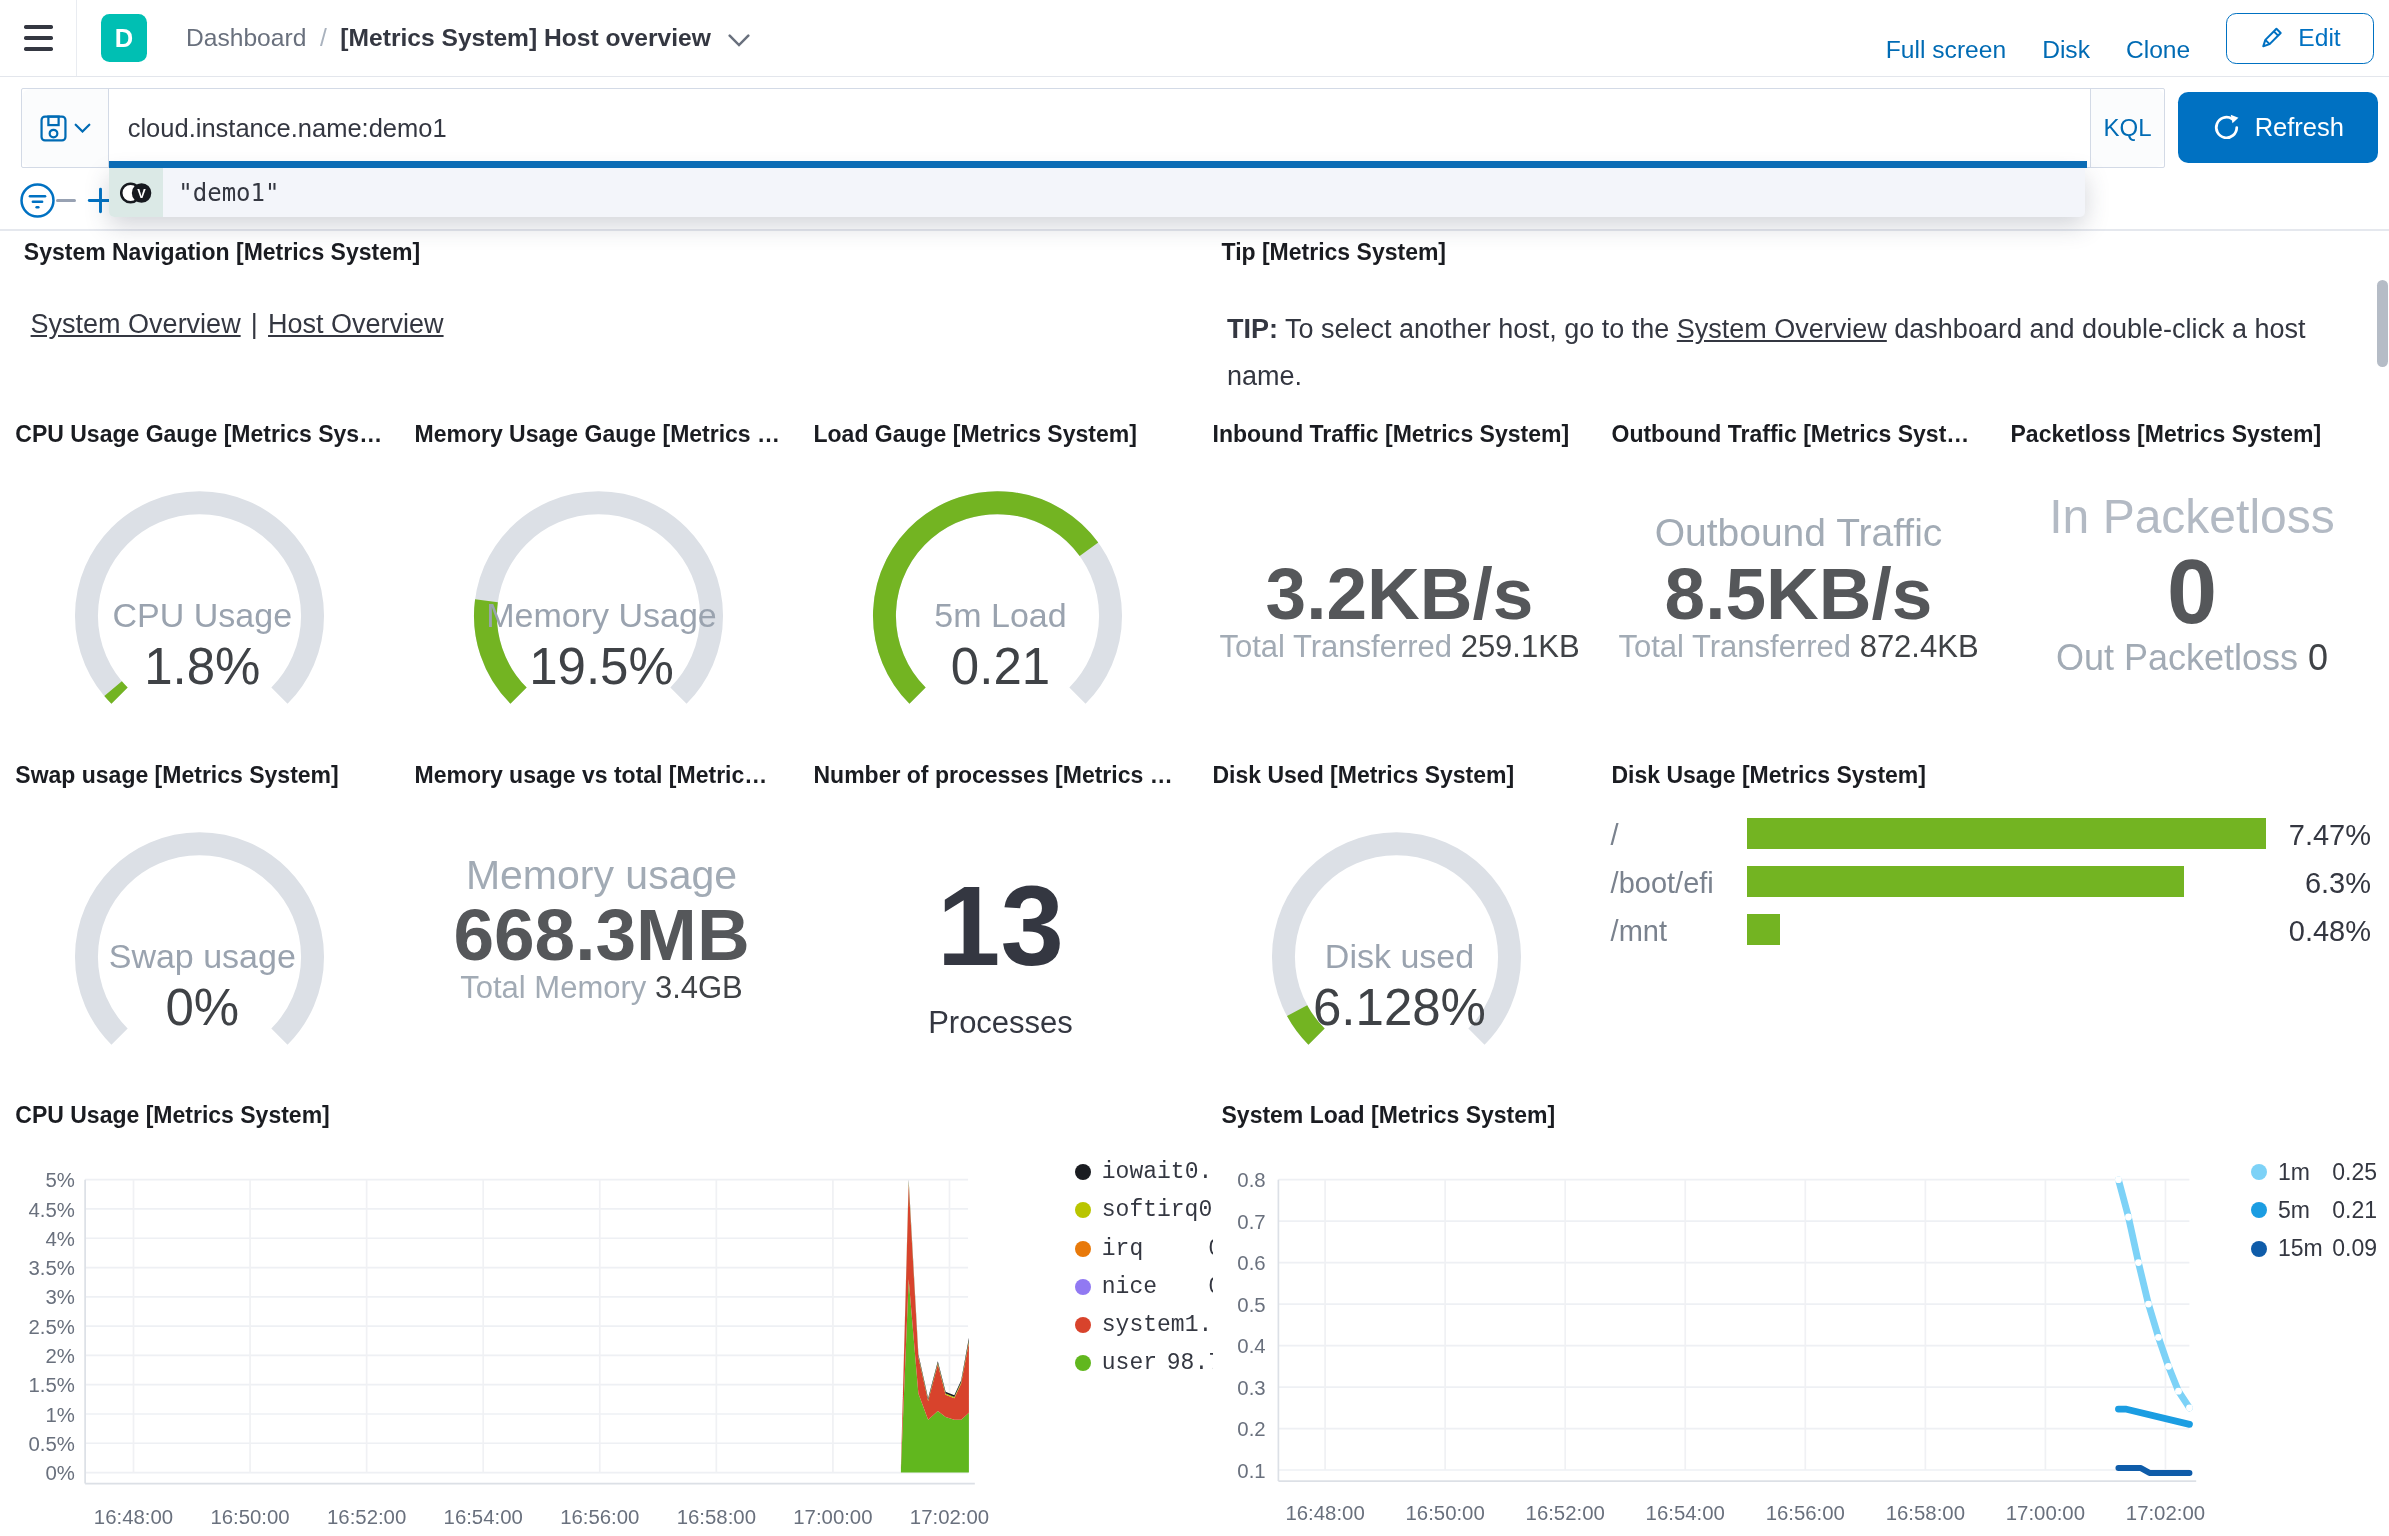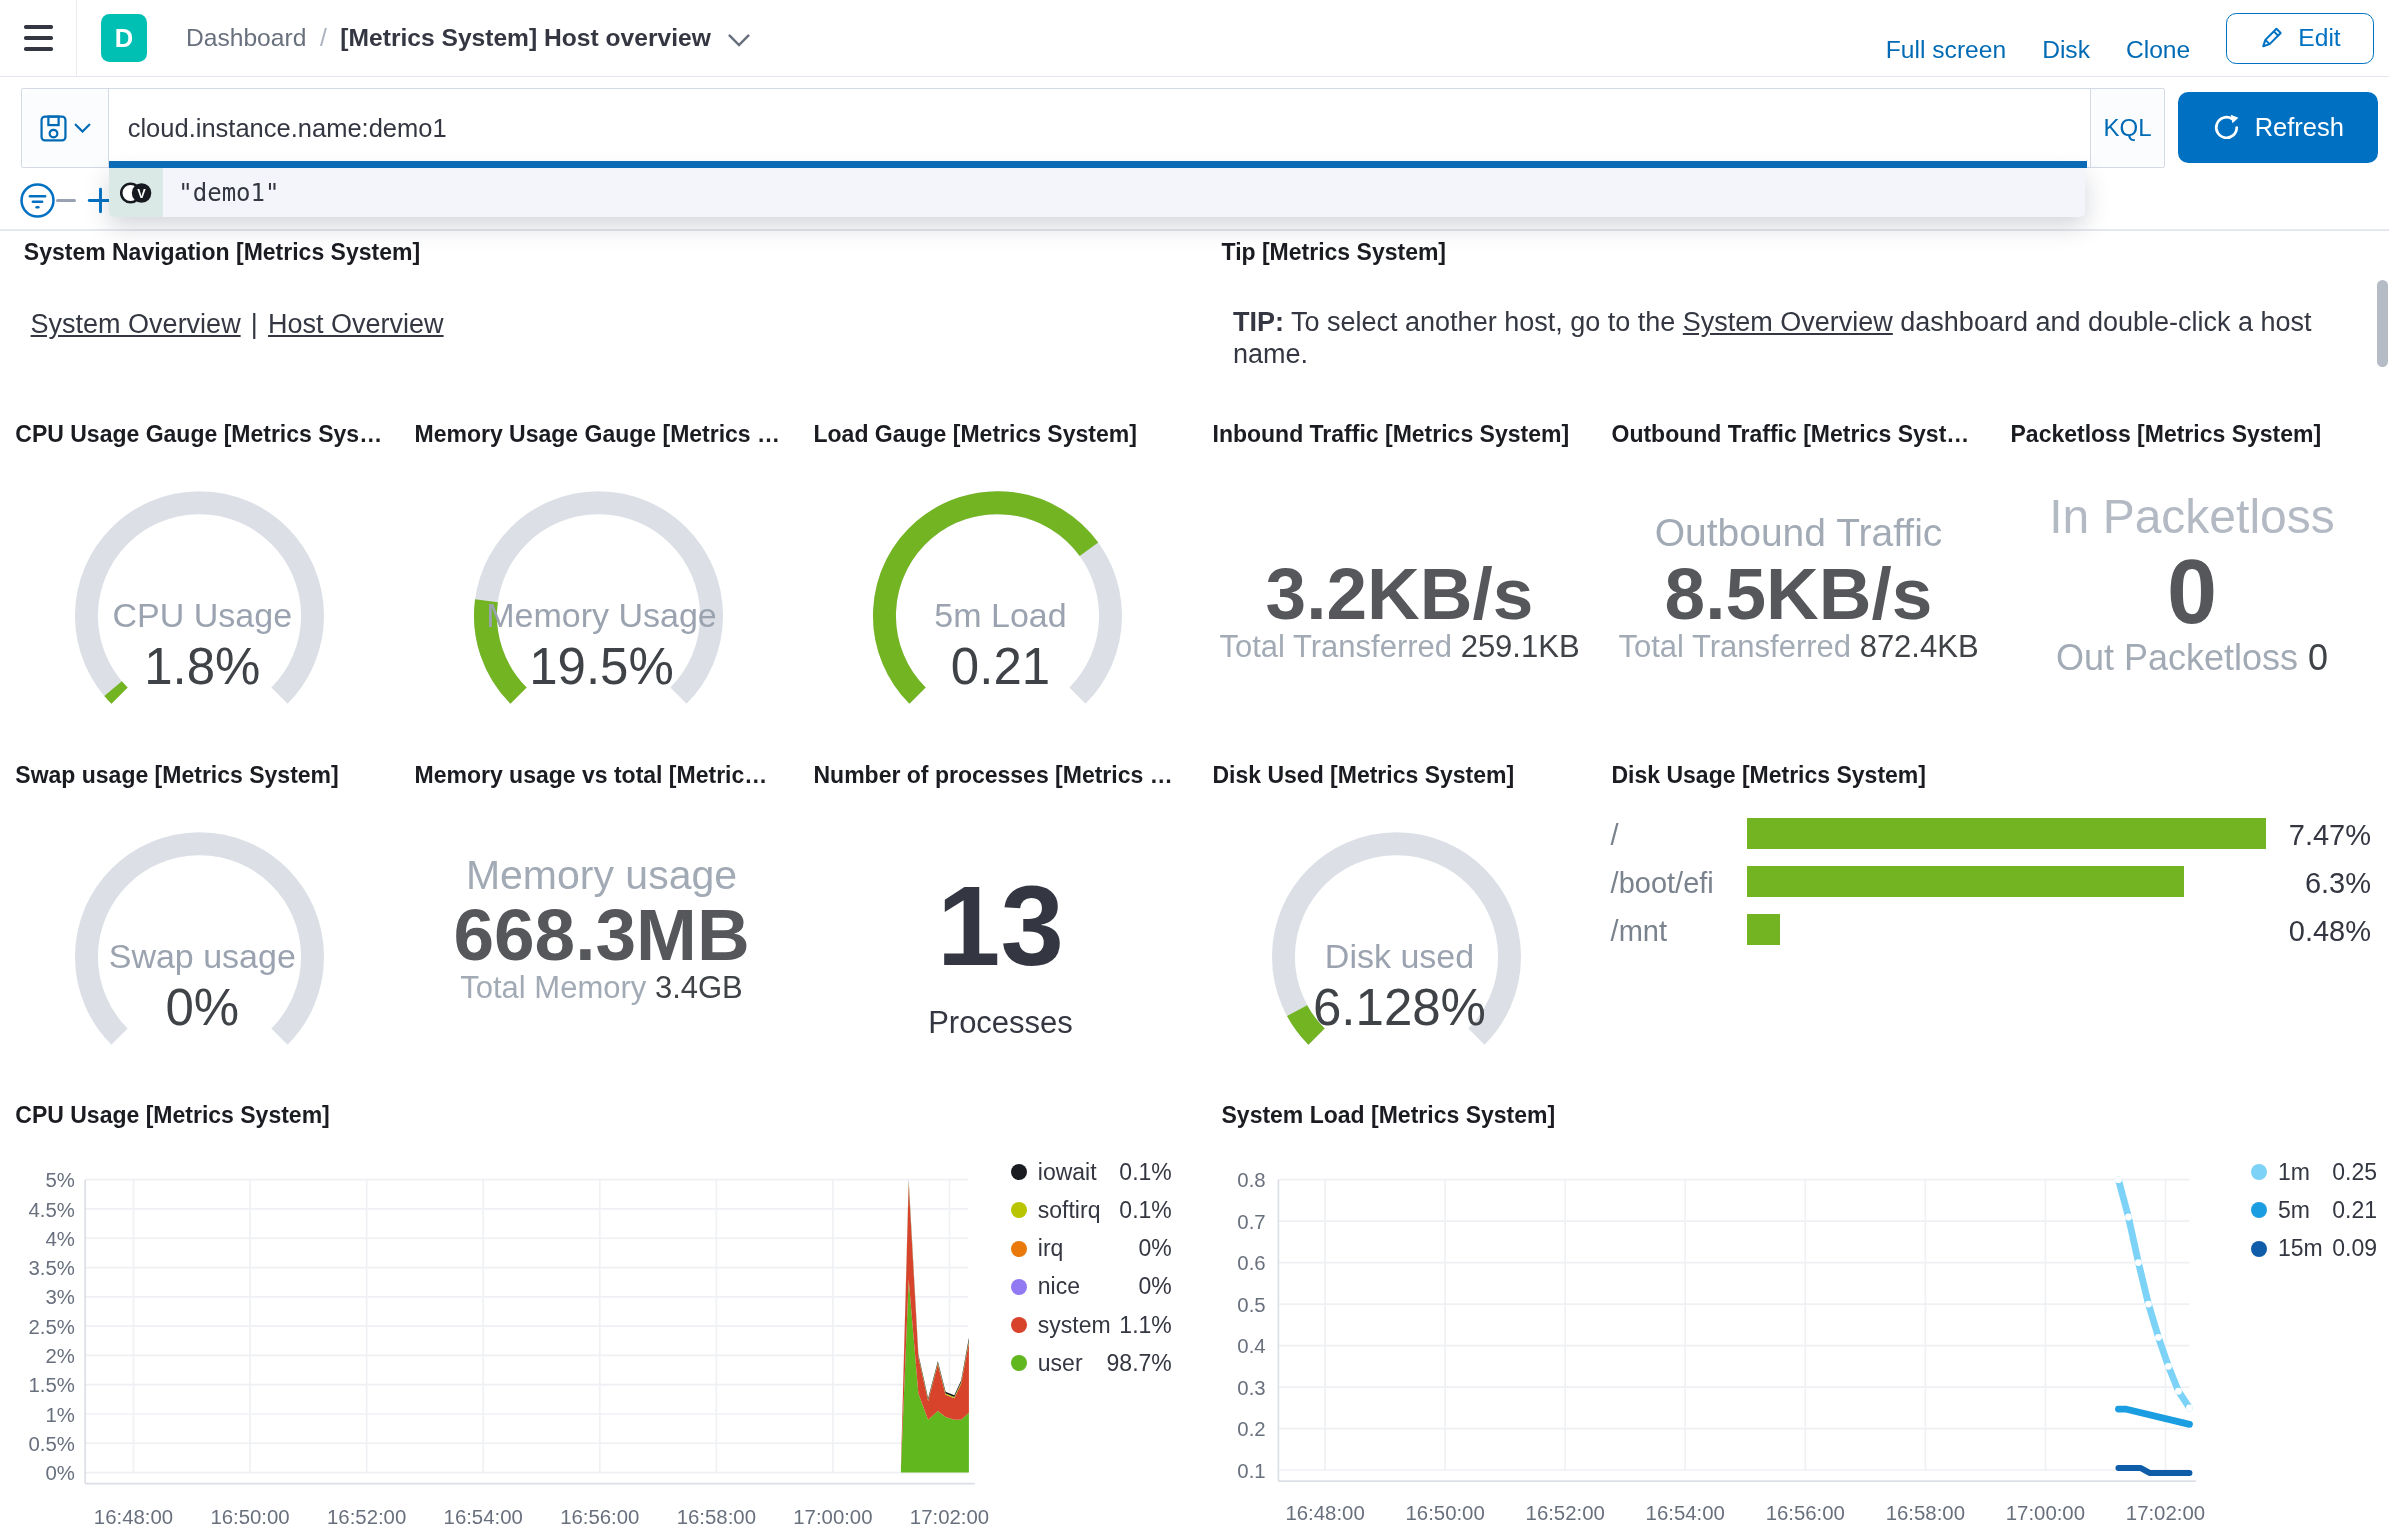--- a/index.html
+++ b/index.html
@@ -32,21 +32,21 @@
   .chrome-divider{position:absolute;left:0;top:229px;width:2389px;height:1.7px;background:#E5E8EE;z-index:1;}
   
   .suggest-popup{position:absolute;left:109px;top:168px;width:1976px;height:49px;background:#F3F5FA;display:flex;align-items:stretch;z-index:5;box-shadow:0 8.5px 24px rgba(50,60,80,.22);border-radius:0 0 5.1px 5.1px;cursor:pointer;}
   .suggest-token{width:54px;background:#DBE9E6;display:flex;align-items:center;justify-content:center;border-radius:0 0 0 5.1px;}
   .suggest-text{display:flex;align-items:center;padding-left:15.3px;font-family:"DejaVu Sans Mono",monospace;font-size:24px;color:#343741;}
   
   .panel{position:absolute;background:#fff;}
   .ptitle{position:absolute;left:8.5px;top:3.4px;font-size:23px;font-weight:700;color:#1A1C21;white-space:nowrap;}
   .nav-links{position:absolute;left:15.3px;top:73px;font-size:27px;color:#343741;display:flex;gap:10.2px;align-items:center;}
   .nav-link{text-decoration:underline;cursor:pointer;color:#343741;}
-  .tip-text{position:absolute;left:20px;top:70px;width:1129px;font-size:27px;line-height:32px;color:#343741;}
+  .tip-text{position:absolute;left:14px;top:70px;width:1129px;font-size:27px;line-height:47px;color:#343741;}
   .tip-bold{font-weight:700;}
   .tip-link{text-decoration:underline;cursor:pointer;}
   
   .gauge-svg{position:absolute;left:48px;top:66px;}
   .gauge-label{position:absolute;left:0;top:178px;width:100%;text-align:center;font-size:34px;color:#9AA3AF;}
   .gauge-value{position:absolute;left:0;top:219px;width:100%;text-align:center;font-size:51px;font-weight:500;color:#3F4246;}
   
   .mlabel{position:absolute;left:0;top:93px;width:100%;text-align:center;font-size:39px;color:#A2ABB5;}
   .mvalue{position:absolute;left:0;top:129px;width:100%;text-align:center;font-size:73px;font-weight:700;color:#55575A;line-height:93px;}
   .msub{position:absolute;left:0;top:211px;width:100%;text-align:center;font-size:31px;color:#A2ABB5;}
@@ -319,21 +319,21 @@
         <text x="972.8000000000001" y="500" text-anchor="middle" font-size="24" fill="#69707D" font-family="Liberation Sans, sans-serif">17:00:00</text>
         <line x1="1110.1000000000001" y1="95" x2="1110.1000000000001" y2="440" stroke="#F0F1F4" stroke-width="2"></line>
         <text x="1110.1000000000001" y="500" text-anchor="middle" font-size="24" fill="#69707D" font-family="Liberation Sans, sans-serif">17:02:00</text>
         <line x1="92" y1="95" x2="92" y2="453" stroke="#DCE0E6" stroke-width="2"></line>
         <line x1="92" y1="453" x2="1140" y2="453" stroke="#DCE0E6" stroke-width="2"></line>
         <path d="M1052.8916666666669 440 L1052.8916666666669 436.55 L1062.045 212.3 L1073.4866666666667 346.85 L1084.9283333333333 377.9 L1096.3700000000001 367.55 L1105.5233333333335 374.45 L1115.8208333333334 377.9 L1123.83 377.9 L1132.9833333333336 369.62 L1132.9833333333336 440 L1123.83 440 L1115.8208333333334 440 L1105.5233333333335 440 L1096.3700000000001 440 L1084.9283333333333 440 L1073.4866666666667 440 L1062.045 440 L1052.8916666666669 440 Z" fill="#61B71E"></path>
         <path d="M1052.8916666666669 436.55 L1052.8916666666669 434.48 L1062.045 100.52000000000004 L1073.4866666666667 304.07 L1084.9283333333333 355.82 L1096.3700000000001 312.35 L1105.5233333333335 348.23 L1115.8208333333334 352.37 L1123.83 335.12 L1132.9833333333336 286.82000000000005 L1132.9833333333336 369.62 L1123.83 377.9 L1115.8208333333334 377.9 L1105.5233333333335 374.45 L1096.3700000000001 367.55 L1084.9283333333333 377.9 L1073.4866666666667 346.85 L1062.045 212.3 L1052.8916666666669 436.55 Z" fill="#D8432C"></path>
         <path d="M1052.8916666666669 434.48 L1052.8916666666669 433.79 L1062.045 97.75999999999999 L1073.4866666666667 302.69 L1084.9283333333333 354.44 L1096.3700000000001 310.96999999999997 L1105.5233333333335 346.85 L1115.8208333333334 350.99 L1123.83 333.74 L1132.9833333333336 284.75 L1132.9833333333336 286.82000000000005 L1123.83 335.12 L1115.8208333333334 352.37 L1105.5233333333335 348.23 L1096.3700000000001 312.35 L1084.9283333333333 355.82 L1073.4866666666667 304.07 L1062.045 100.52000000000004 L1052.8916666666669 434.48 Z" fill="#B9C500"></path>
         <path d="M1052.8916666666669 433.79 L1052.8916666666669 433.1 L1062.045 95 L1073.4866666666667 300.62 L1084.9283333333333 352.37 L1096.3700000000001 308.9 L1105.5233333333335 344.78 L1115.8208333333334 348.91999999999996 L1123.83 331.67 L1132.9833333333336 281.30000000000007 L1132.9833333333336 284.75 L1123.83 333.74 L1115.8208333333334 350.99 L1105.5233333333335 346.85 L1096.3700000000001 310.96999999999997 L1084.9283333333333 354.44 L1073.4866666666667 302.69 L1062.045 97.75999999999999 L1052.8916666666669 433.79 Z" fill="#1A1C21"></path>
       </svg>
-    <div class="legend" id="cpu-legend" style="left:1004px;top:61px;width:161px;">
+    <div class="legend" id="cpu-legend" style="left:1068px;top:61px;width:161px;font-family:Liberation Mono, monospace;">
         <div class="lrow">
           <span class="ldot" style="background: rgb(26, 28, 33);"></span>
           <span class="lname">iowait</span>
           <span class="lval">0.1%</span>
         </div>
         <div class="lrow">
           <span class="ldot" style="background: rgb(185, 197, 0);"></span>
           <span class="lname">softirq</span>
           <span class="lval">0.1%</span>
         </div>

